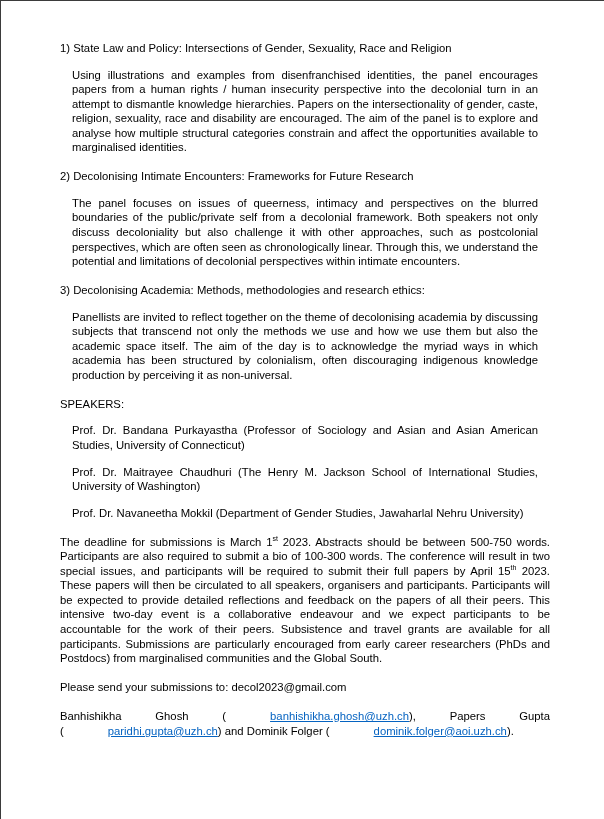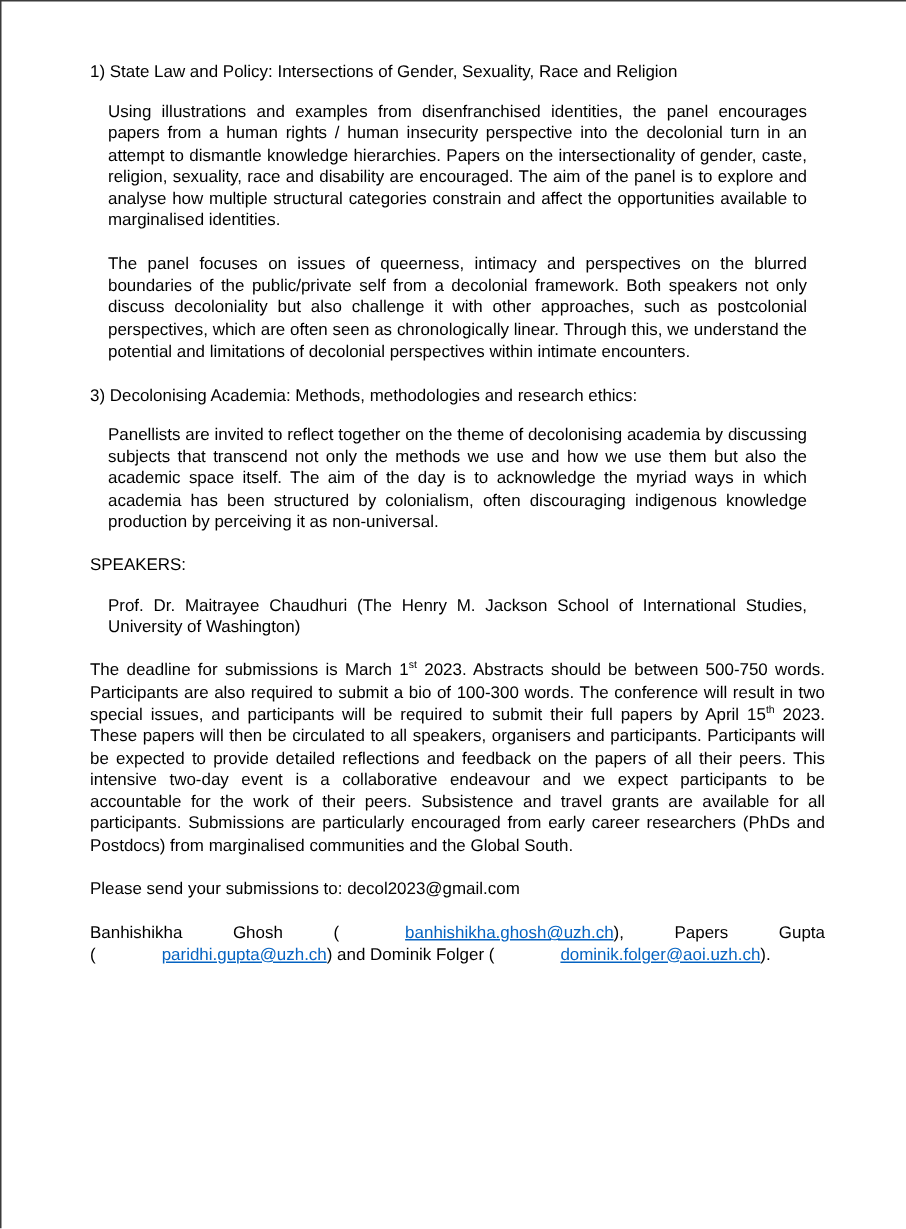--- a/index.html
+++ b/index.html
@@ -69,31 +69,34 @@
 
 <div class="page">
   <div class="doc-body">
 
     <div class="block">
       <div class="lead">1) State Law and Policy: Intersections of Gender, Sexuality, Race and Religion</div>
       <div class="body">Using illustrations and examples from disenfranchised identities, the panel encourages papers from a human rights / human insecurity perspective into the decolonial turn in an attempt to dismantle knowledge hierarchies. Papers on the intersectionality of gender, caste, religion, sexuality, race and disability are encouraged. The aim of the panel is to explore and analyse how multiple structural categories constrain and affect the opportunities available to marginalised identities.</div>
     </div>
 
     <div class="block">
+      <div class="lead">2) Decolonising Intimate Encounters: Frameworks for Future Research</div>
       <div class="body">The panel focuses on issues of queerness, intimacy and perspectives on the blurred boundaries of the public/private self from a decolonial framework. Both speakers not only discuss decoloniality but also challenge it with other approaches, such as postcolonial perspectives, which are often seen as chronologically linear. Through this, we understand the potential and limitations of decolonial perspectives within intimate encounters.</div>
     </div>
 
     <div class="block">
       <div class="lead">3) Decolonising Academia: Methods, methodologies and research ethics:</div>
       <div class="body">Panellists are invited to reflect together on the theme of decolonising academia by discussing subjects that transcend not only the methods we use and how we use them but also the academic space itself. The aim of the day is to acknowledge the myriad ways in which academia has been structured by colonialism, often discouraging indigenous knowledge production by perceiving it as non-universal.</div>
     </div>
 
     <div class="block">
       <div class="lead">SPEAKERS:</div>
+      <div class="body">Prof. Dr. Bandana Purkayastha (Professor of Sociology and Asian and Asian American Studies, University of Connecticut)</div>
       <div class="body">Prof. Dr. Maitrayee Chaudhuri (The Henry M. Jackson School of International Studies, University of Washington)</div>
+      <div class="body noj">Prof. Dr. Navaneetha Mokkil (Department of Gender Studies, Jawaharlal Nehru University)</div>
     </div>
 
     <div class="para"><span>The deadline for submissions is March 1</span><sup>st</sup><span> 2023. Abstracts should be between 500-750 words. Participants are also required to submit a bio of 100-300 words. The conference will result in two special issues, and participants will be required to submit their full papers by April 15</span><sup>th</sup><span> 2023. These papers will then be circulated to all speakers, organisers and participants. Participants will be expected to provide detailed reflections and feedback on the papers of all their peers. This intensive two-day event is a collaborative endeavour and we expect participants to be accountable for the work of their peers. Subsistence and travel grants are available for all participants. Submissions are particularly encouraged from early career researchers (PhDs and Postdocs) from marginalised communities and the Global South.</span></div>
 
     <div class="para noj">Please send your submissions to: decol2023@gmail.com</div>
 
 
     <div class="para"><span>Banhishikha Ghosh (</span><a class="mail" href="#">banhishikha.ghosh@uzh.ch</a><span>), Papers Gupta (</span><a class="mail" href="#">paridhi.gupta@uzh.ch</a><span>) and Dominik Folger (</span><a class="mail" href="#">dominik.folger@aoi.uzh.ch</a><span>).</span></div>
 
   </div>

